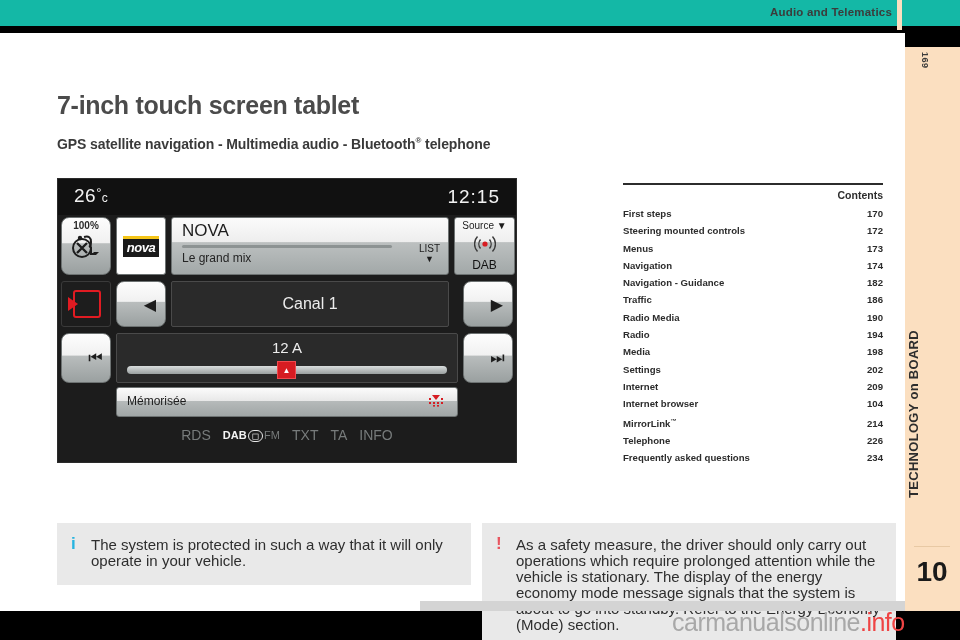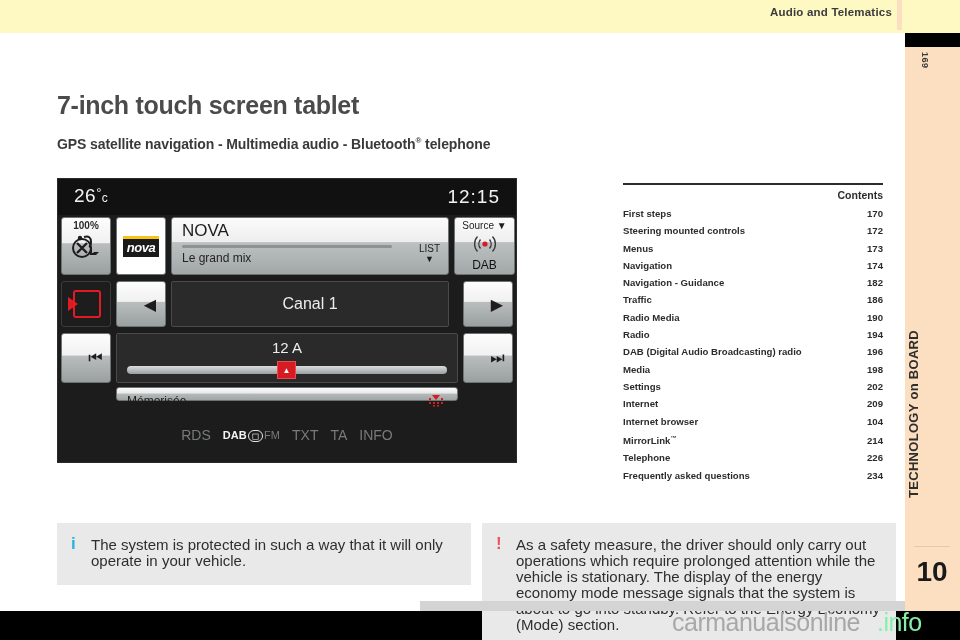--- a/index.html
+++ b/index.html
@@ -7,22 +7,22 @@
     width: 960px; height: 640px;
     background: #000;
     font-family: "Liberation Sans", sans-serif;
     overflow: hidden;
     position: relative;
   }
 
   
   .page-header {
     position: absolute; top: 0; left: 0;
-    width: 960px; height: 33px;
-    background: #fef9c3;
+    width: 960px; height: 26px;
+    background: #14b8a6;
   }
   .header-title {
     position: absolute;
     right: 68px; top: 6px;
     font-size: 11.5px;
     font-weight: bold;
     color: #3b3b3b;
     letter-spacing: .2px;
     white-space: nowrap;
   }
@@ -129,21 +129,21 @@
   .status-temp .unit { font-size: 12px; }
   .status-clock {
     position: absolute; right: 16px; top: 7px;
     color: #f2f2f2; font-size: 19px; letter-spacing: 1px;
   }
 
   .row-1 { position: relative; height: 60px; margin: 2px 3px 0 3px; }
 
   .btn-base {
     background: linear-gradient(to bottom, #fdfdfd 0%, #f1f1f1 44%, #b9bdbd 46%, #9aa0a0 100%);
-    border-radius: 3px;
+    border-radius: 8px;
     border: 1px solid #6d7272;
     position: absolute;
     padding-left: 18px;
   }
 
   .mute-btn {
     left: 0; top: 0; width: 50px; height: 58px;
   }
   .mute-pct {
     position: absolute; top: 2px; left: 0; width: 100%;
@@ -267,21 +267,21 @@
   .freq-marker {
     position: absolute; bottom: 3px; left: 50%; margin-left: -10px;
     width: 19px; height: 18px;
     background: #d61c22; border: 1px solid #f0494e;
     display: flex; align-items: center; justify-content: center;
     color: #fff; font-size: 8px;
   }
 
   .row-4 { position: relative; height: 34px; margin: 2px 3px 0 3px; }
   .memo-box {
-    position: absolute; left: 55px; right: 55px; top: 0; height: 14px;
+    position: absolute; left: 55px; right: 55px; top: 0; height: 30px;
     background: linear-gradient(to bottom, #fbfbfb 0%, #e8e8e8 45%, #b6baba 47%, #a0a6a6 100%);
     border-radius: 3px; border: 1px solid #6d7272;
   }
   .memo-text {
     position: absolute; left: 10px; top: 6px;
     font-size: 12px; color: #1d1d1d;
   }
   .memo-icon {
     position: absolute; right: 12px; top: 6px;
     font-size: 11px; color: #d61c22; letter-spacing: -1px;
@@ -339,21 +339,21 @@
   }
 
   
   .watermark {
     position: absolute;
     left: 672px; bottom: 3px;
     font-size: 25px;
     color: #a8a8a8;
     letter-spacing: -.5px;
   }
-  .watermark .tld { color: #86efac; margin-left: 17px; }
+  .watermark .tld { color: #ef4444; }
   .wm-band {
     position: absolute;
     left: 420px; bottom: 29px;
     width: 485px; height: 10px;
     background: #d4d4d4;
   }
 </style>
 </head>
 <body>
 
@@ -496,24 +496,20 @@
         </div>
         <div class="toc-row">
           <span class="label">Radio Media</span>
           <span class="page">190</span>
         </div>
         <div class="toc-row">
           <span class="label">Radio</span>
           <span class="page">194</span>
         </div>
         <div class="toc-row">
-          <span class="label">DAB (Digital Audio Broadcasting) radio</span>
-          <span class="page">196</span>
-        </div>
-        <div class="toc-row">
           <span class="label">Media</span>
           <span class="page">198</span>
         </div>
         <div class="toc-row">
           <span class="label">Settings</span>
           <span class="page">202</span>
         </div>
         <div class="toc-row">
           <span class="label">Internet</span>
           <span class="page">209</span>

